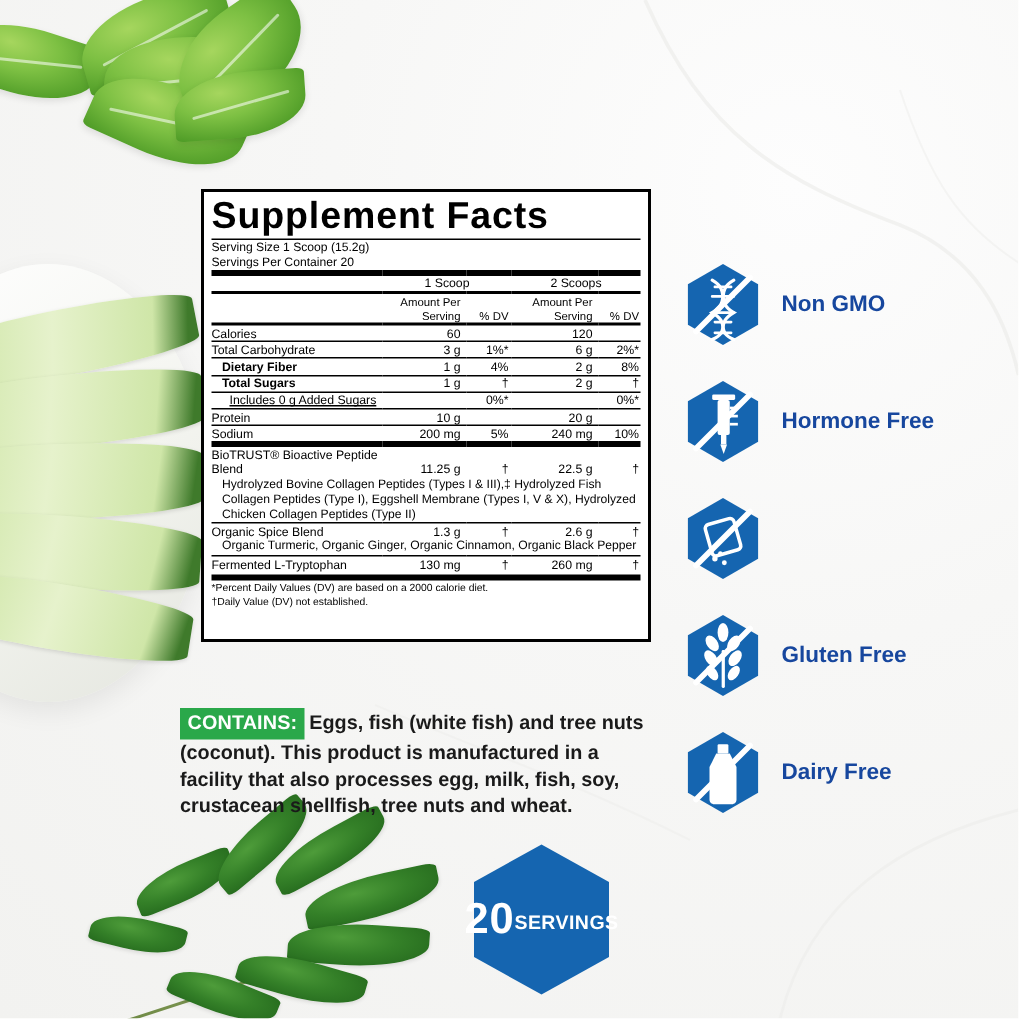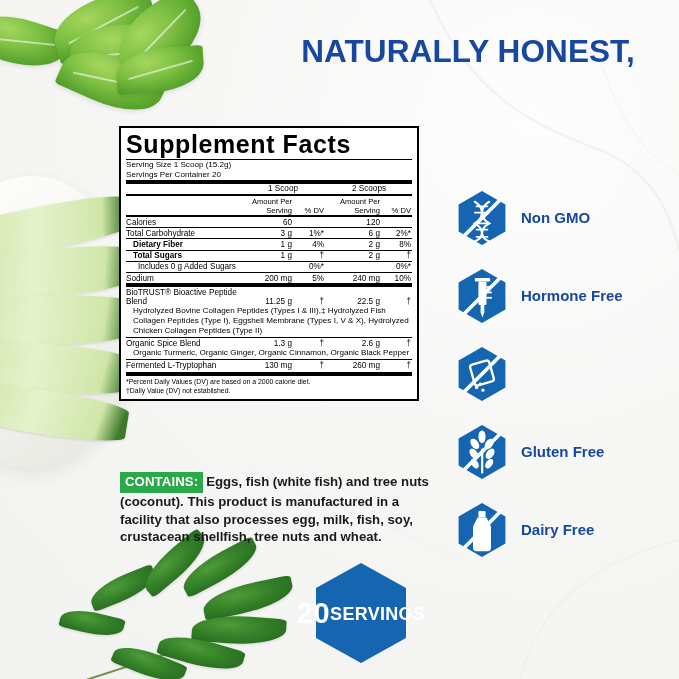--- a/index.html
+++ b/index.html
@@ -98,25 +98,25 @@
     font-weight: 700;
     font-size: 31.5px;
     line-height: 1.27;
     letter-spacing: .1px;
     text-align: center;
   }
   .headline .l2 { display:block; }
 
   
   .sf-panel {
-    position: absolute; left: 119px; top: 126px;
+    position: absolute; left: 134px; top: 126px;
     width: 300px;
     background: #ffffff;
     border: 2.4px solid #000;
-    padding: 3px 5px 3px 5px;
+    padding: 3px 5px 19px 5px;
     color: #000;
     font-family: "Liberation Sans", sans-serif;
   }
   .sf-title {
     font-size: 25px; font-weight: 700;
     letter-spacing: .6px;
     line-height: 1.0;
     margin: 1px 0 2px 0;
     white-space: nowrap;
     transform: scaleX(1.0);
@@ -135,21 +135,21 @@
   .c-dv2  { text-align: right; width: 28px; padding-right: 1px !important; }
 
   .scoop-hdr td { text-align: center; font-size: 8.2px; padding: 1px 0 1.5px; }
   .colhdr td { font-size: 7.6px; padding: 1px 0 1.5px; }
 
   .tr-line td { border-top: 0.8px solid #000; }
   .tr-line-med td { border-top: 2.2px solid #000; }
   .tr-line-thick td { border-top: 4.2px solid #000; }
 
   .indent1 { padding-left: 7px !important; font-weight: bold; }
-  .indent2 { padding-left: 12px !important; }
+  .indent2 { padding-left: 12px !important; text-decoration: underline; }
 
   .blend-sub {
     font-size: 8.1px; line-height: 1.24; padding-left: 7px !important;
     padding-top: 0 !important;
   }
   .sf-foot { font-size: 6.9px; line-height: 1.3; padding-top: 2px; }
 
   
   .oi-block {
     position: absolute; left: 120px; top: 428px; width: 320px;
@@ -164,42 +164,42 @@
   .tag {
     background: #2aa84a; color: #fff;
     padding: 1px 5px 2px 5px;
     font-weight: 700;
     letter-spacing: .1px;
     margin-right: 3px;
     display: inline-block;
   }
 
   
-  .benefits { position: absolute; left: 455px; top: 186px; width: 225px; }
+  .benefits { position: absolute; left: 455px; top: 171px; width: 225px; }
   .benefit {
     display: flex; align-items: center; gap: 12px;
     height: 64px; margin-bottom: 14px;
   }
   .hexicon { width: 54px; height: 58px; flex: 0 0 54px; }
   .benefit-label {
     color: #17479e; font-weight: 700; font-size: 15px; line-height: 1.22;
   }
 
   
   .servings-badge {
     position: absolute; left: 313px; top: 562px; width: 96px; height: 102px;
   }
   .badge-text {
     position: absolute; inset: 0;
     display:flex; 
     align-items:center; justify-content:center;
     color:#fff; pointer-events:none;
   }
   .badge-num { font-size: 29px; font-weight: 700; line-height: 1; letter-spacing: .5px; }
-  .badge-word { font-size: 18px; font-weight: 700; letter-spacing: .3px; margin-top: 2px; }
+  .badge-word { font-size: 13px; font-weight: 700; letter-spacing: .3px; margin-top: 2px; }
 </style>
 </head>
 <body>
 
 <div id="stage">
 
   <svg class="marble" viewBox="0 0 679 679" preserveAspectRatio="none">
     <path d="M430,0 C470,90 520,120 600,150 C650,170 670,210 679,250" stroke="#e9e9e6" stroke-width="2.5" fill="none"></path>
     <path d="M520,679 C540,600 600,560 679,540" stroke="#ececea" stroke-width="2" fill="none"></path>
     <path d="M250,470 C320,500 380,520 460,560" stroke="#eeeeec" stroke-width="1.6" fill="none"></path>
@@ -228,21 +228,20 @@
     <div class="fl fl2"></div>
     <div class="fl fl3"></div>
     <div class="fl fl4"></div>
     <div class="fl fl5"></div>
     <div class="fl fl6"></div>
     <div class="fl fl7"></div>
     <div class="fl fl8"></div>
   </div>
 
   <div class="headline">
-    <span>NATURALLY HONEST,</span>
   </div>
 
   <div class="sf-panel">
     <div class="sf-title">Supplement Facts</div>
     <div class="rule-hair"></div>
     <div class="sf-serving">Serving Size 1 Scoop (15.2g)</div>
     <div class="sf-serving">Servings Per Container 20</div>
 
     <table class="sf">
       <tbody>
@@ -286,20 +285,27 @@
           <td class="c-dv">†</td>
           <td class="c-amt2">2 g</td>
           <td class="c-dv2">†</td>
         </tr>
         <tr class="tr-line">
           <td class="c-name indent2">Includes 0 g Added Sugars</td>
           <td class="c-amt"></td>
           <td class="c-dv">0%*</td>
           <td class="c-amt2"></td>
           <td class="c-dv2">0%*</td>
+        </tr>
+        <tr class="tr-line">
+          <td class="c-name">Protein</td>
+          <td class="c-amt">10 g</td>
+          <td class="c-dv"></td>
+          <td class="c-amt2">20 g</td>
+          <td class="c-dv2"></td>
         </tr>
         <tr class="tr-line">
           <td class="c-name">Sodium</td>
           <td class="c-amt">200 mg</td>
           <td class="c-dv">5%</td>
           <td class="c-amt2">240 mg</td>
           <td class="c-dv2">10%</td>
         </tr>
 
         <tr class="tr-line-thick">

